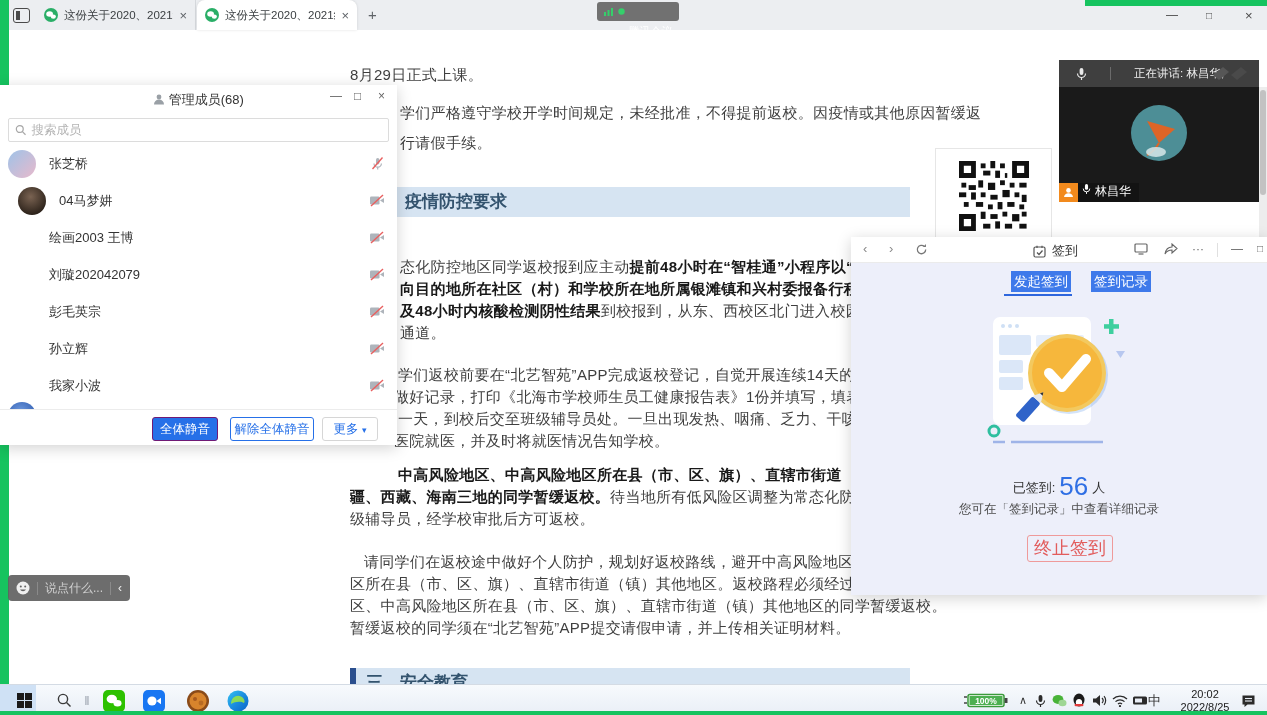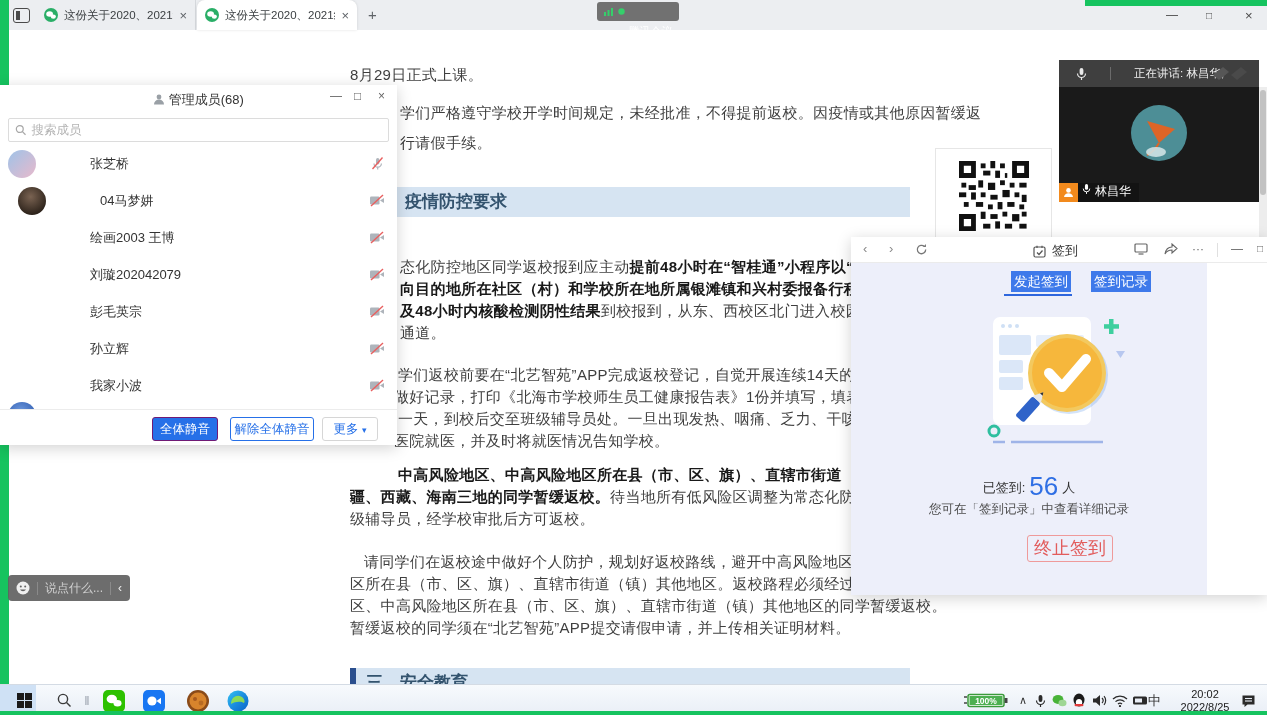--- a/index.html
+++ b/index.html
@@ -60,21 +60,21 @@
   
   #members { left:0; top:85px; width:397px; height:360px; background:#fff; box-shadow:0 3px 14px rgba(0,0,0,.18); z-index:50; }
   #members .mtitle { position:absolute; left:0; top:6px; width:100%; text-align:center; font-size:13px; color:#333; }
   #members .mctl { position:absolute; top:4px; color:#666; font-size:12px; }
   #m-min{ left:330px;} #m-max{ left:354px; font-size:10px; top:6px;} #m-close{ left:378px; font-size:13px;}
   #msearch { position:absolute; left:8px; top:33px; width:381px; height:24px; border:1px solid #dcdcdc; border-radius:2px; display:flex; align-items:center; padding:0 6px; gap:5px; }
   #msearch input { border:none; outline:none; font-size:12.5px; color:#333; width:100%; background:transparent; }
   #msearch input::placeholder { color:#b3b3b3; }
   .mrow { position:absolute; left:0; width:397px; height:37px; display:flex; align-items:center; padding:0 12px 0 8px; gap:13px; }
   .avatar { width:28px; height:28px; border-radius:50%; flex:0 0 auto; }
-  .mname { font-size:13px; color:#333; flex:1;margin-left:41px; }
+  .mname { font-size:13px; color:#333; flex:1; }
   .mrow:nth-of-type(1) .avatar{ background:radial-gradient(circle at 35% 35%, #f5ede0, #c9a98a 70%, #8a6a50);}
   .mrow:nth-of-type(2) .avatar{ background:radial-gradient(circle at 40% 30%, #e88aa8, #5a2a46 75%);}
   .mrow:nth-of-type(3) .avatar{ background:radial-gradient(circle at 40% 40%, #e7ece2, #9fae94 75%);}
   .mrow:nth-of-type(4) .avatar{ background:radial-gradient(circle at 40% 35%, #7fa3d8, #2c3d6e 75%);}
   .mrow:nth-of-type(5) .avatar{ background:radial-gradient(circle at 40% 35%, #f6e3ea, #cf93ac 75%);}
   .mrow:nth-of-type(6) .avatar{ background:linear-gradient(135deg, #9fc3e8, #e8b9cc);}
   .mrow:nth-of-type(7) .avatar{ background:radial-gradient(circle at 45% 35%, #7a6352, #2c221a 75%);}
   #mrow8 .avatar{ background:radial-gradient(circle at 45% 35%, #6f9ade, #2f5cb0 75%);}
   #mfooter { position:absolute; left:0; bottom:0; width:397px; height:36px; background:#fff; border-top:1px solid #ececec; }
   .mbtn { position:absolute; top:7px; height:24px; font-size:12.5px; border-radius:3px; text-align:center; line-height:22px; }
@@ -104,21 +104,21 @@
   #signin { left:851px; top:237px; width:416px; height:358px; background:#fff; box-shadow:0 3px 14px rgba(0,0,0,.18); z-index:60; }
   #stitle { position:absolute; left:0; top:0; width:100%; height:26px; border-bottom:1px solid #ebebeb; background:#fff; }
   .snav { position:absolute; top:4px; font-size:13px; color:#8a8a8a; }
   #s-back{left:12px;} #s-fwd{left:38px;}
   #s-refresh { position:absolute; left:64px; top:6px; }
   #s-center { position:absolute; left:182px; top:5px; display:flex; gap:6px; align-items:center; font-size:13px; color:#333; }
   .sctl { position:absolute; top:5px; color:#666; font-size:12px; }
   #s-cast{left:283px; top:6px;} #s-share{left:313px; top:6px;} #s-dots{left:341px;} 
   #s-vr{ left:366px; top:6px; width:1px; height:14px; background:#e0e0e0; position:absolute;}
   #s-min{left:380px;} #s-max{left:406px; font-size:10px; top:6px;}
-  #sbody { position:absolute; left:0; top:26px; width:356px; height:332px; background:#edeffa;padding-left:42px; }
+  #sbody { position:absolute; left:0; top:26px; width:416px; height:332px; background:#edeffa;padding-left:42px; }
   .stab { position:absolute; top:8px; height:21px; background:#3e79ea; color:#fff; font-size:13.5px; line-height:21px; padding:0 3px; }
   #stab1 { left:160px; } #stab2 { left:240px; }
   #stab-underline { position:absolute; left:153px; top:31px; width:68px; height:2px; background:#2e66dd; }
   #sillu { position:absolute; left:130px; top:48px; }
   #scount { position:absolute; left:0; top:208px; width:100%; text-align:center; color:#333; font-size:13px; }
   #scount .big { color:#2f6fe4; font-size:26px; font-weight:normal; margin:0 4px; vertical-align:-3px; }
   #snote { position:absolute; left:0; top:238px; width:100%; text-align:center; color:#4d4d4d; font-size:12.5px; }
   #sstop { position:absolute; left:176px; top:272px; width:86px; height:27px; border:1px solid #ef9a9a; border-radius:3px; color:#e25c5c; font-size:18px; text-align:center; line-height:25px; background:transparent; }
 
   

